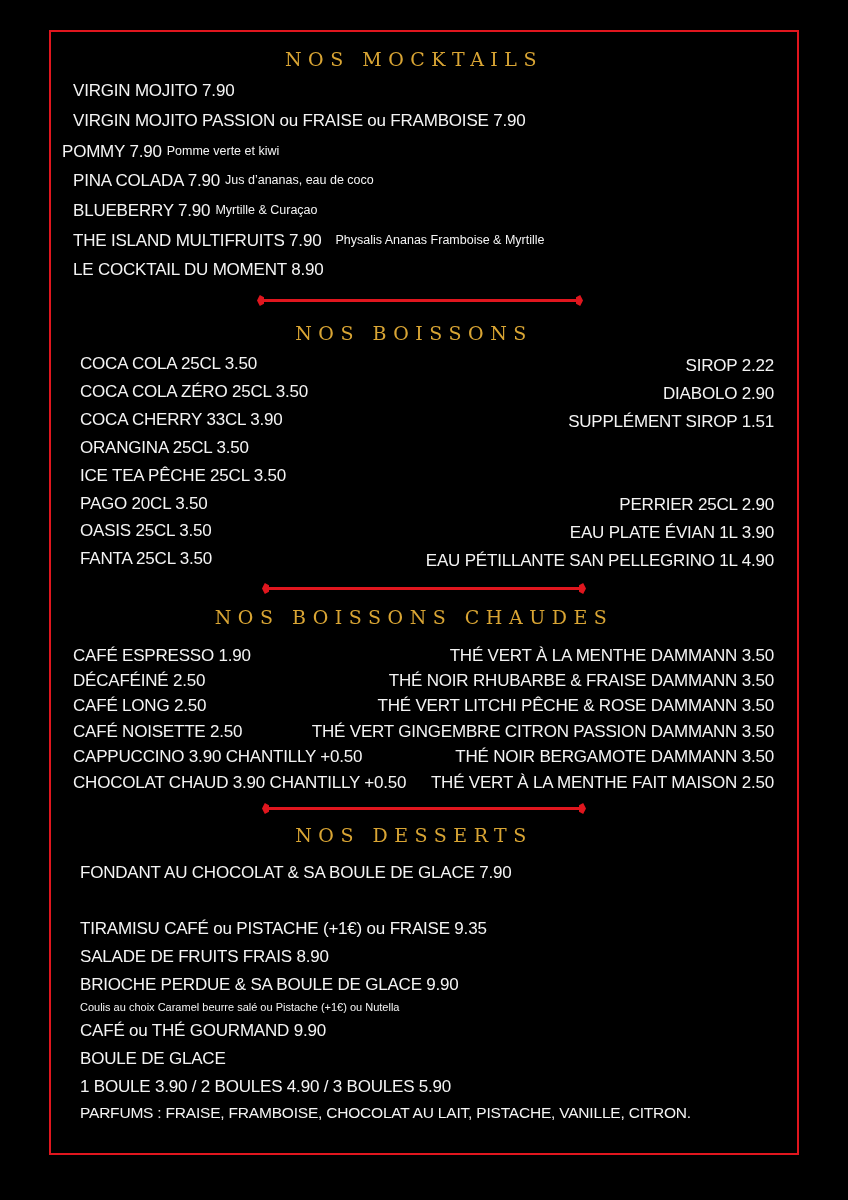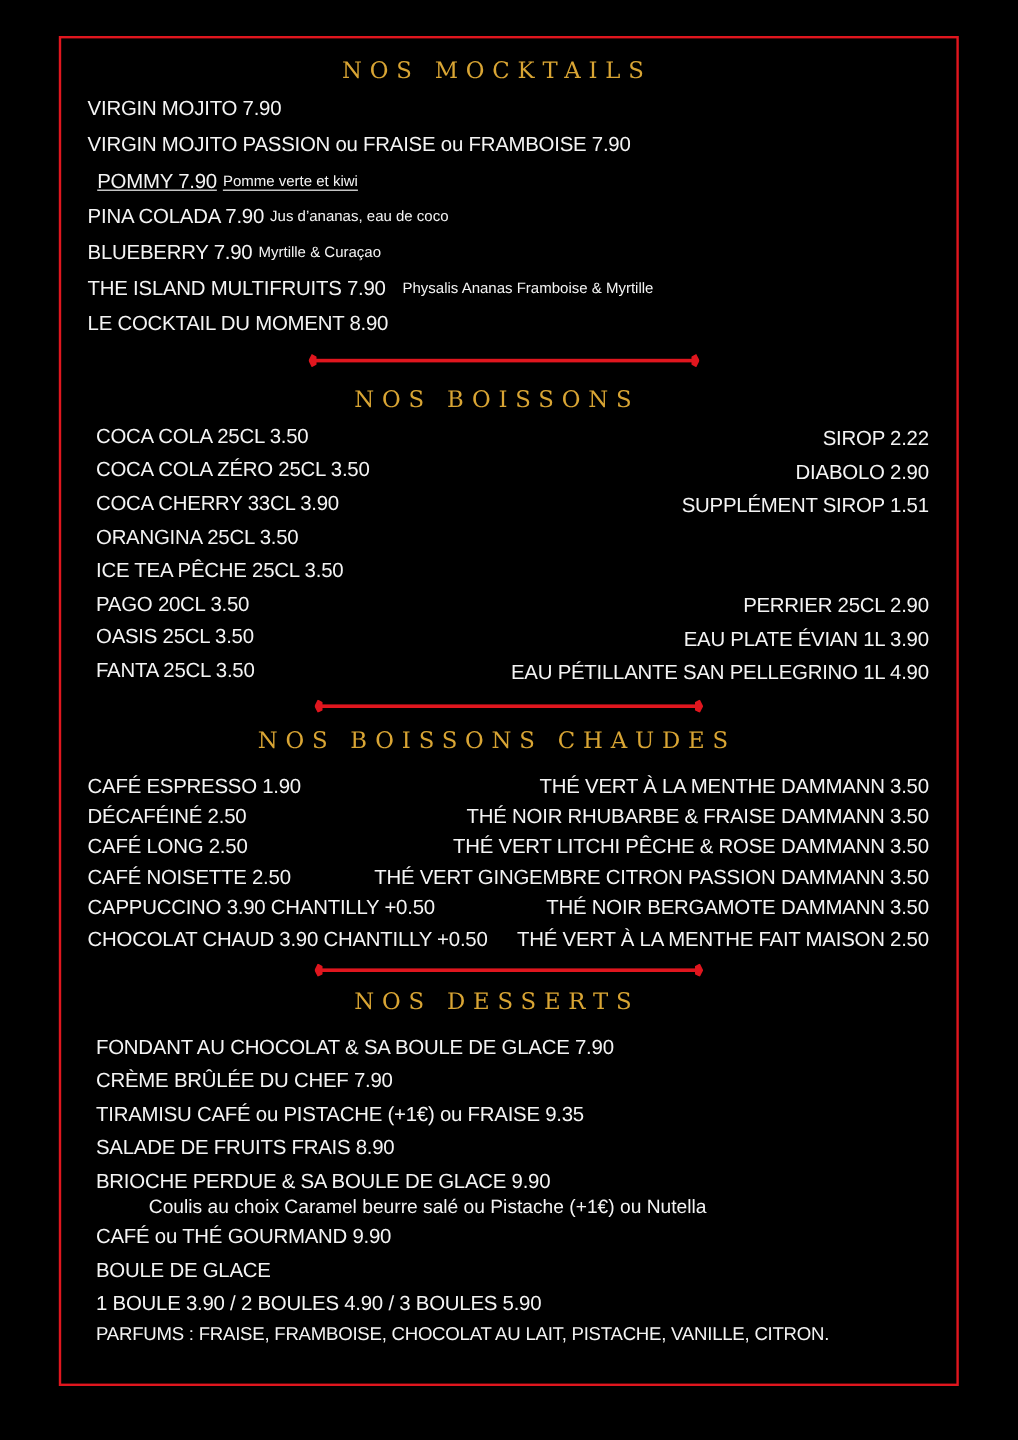--- a/index.html
+++ b/index.html
@@ -42,24 +42,23 @@
     .item.right { text-align: right; }
     .item .note {
       font-size: 12.5px;
       letter-spacing: 0;
       margin-left: 5px;
       vertical-align: 2px;
     }
     .small {
       position: absolute;
       white-space: nowrap;
-      font-size: 16px;
+      font-size: 11px;
       line-height: 14px;
       color: #f4f4f4;
-      margin-left: 44px;
     }
     .divider {
       position: absolute;
       height: 3px;
       background: #e0161e;
     }
     .divider .cap {
       position: absolute;
       top: -4px;
       width: 7px; height: 11px;
@@ -76,21 +75,21 @@
   <div class="frame"></div>
 
   <div class="heading" style="top:48px;">NOS MOCKTAILS</div>
 
   <div class="item" style="left:73px; top:80px;">
     <span>VIRGIN MOJITO 7.90</span>
   </div>
   <div class="item" style="left:73px; top:110px;">
     <span>VIRGIN MOJITO PASSION ou FRAISE ou FRAMBOISE 7.90</span>
   </div>
-  <div class="item" style="left:81px; top:140px;text-decoration:underline;">
+  <div class="item" style="left:62px; top:140px;">
     <span>POMMY 7.90</span><span class="note">Pomme verte et kiwi</span>
   </div>
   <div class="item" style="left:73px; top:169px;">
     <span>PINA COLADA 7.90</span><span class="note">Jus d’ananas, eau de coco</span>
   </div>
   <div class="item" style="left:73px; top:199px;">
     <span>BLUEBERRY 7.90</span><span class="note">Myrtille &amp; Curaçao</span>
   </div>
   <div class="item" style="left:73px; top:229px;">
     <span>THE ISLAND MULTIFRUITS 7.90</span><span class="note" style="margin-left:14px;">Physalis Ananas Framboise &amp; Myrtille</span>
@@ -144,21 +143,20 @@
   <div class="item right" style="right:74px; top:772px;">THÉ VERT À LA MENTHE FAIT MAISON 2.50</div>
 
   <div class="divider" style="left:267px; top:807px; width:314px;">
     <span class="cap l"></span>
     <span class="cap r"></span>
   </div>
 
   <div class="heading" style="top:824px;">NOS DESSERTS</div>
 
   <div class="item" style="left:80px; top:862px;">FONDANT AU CHOCOLAT &amp; SA BOULE DE GLACE 7.90</div>
-  <div class="item" style="left:80px; top:890px;">CRÈME BRÛLÉE DU CHEF 7.90</div>
   <div class="item" style="left:80px; top:918px;">TIRAMISU CAFÉ ou PISTACHE (+1€) ou FRAISE 9.35</div>
   <div class="item" style="left:80px; top:946px;">SALADE DE FRUITS FRAIS 8.90</div>
   <div class="item" style="left:80px; top:974px;">BRIOCHE PERDUE &amp; SA BOULE DE GLACE 9.90</div>
   <div class="small" style="left:80px; top:1000px;">Coulis au choix Caramel beurre salé ou Pistache (+1€) ou Nutella</div>
   <div class="item" style="left:80px; top:1020px;">CAFÉ ou THÉ GOURMAND 9.90</div>
   <div class="item" style="left:80px; top:1048px;">BOULE DE GLACE</div>
   <div class="item" style="left:80px; top:1076px;">1 BOULE 3.90 / 2 BOULES 4.90 / 3 BOULES 5.90</div>
   <div class="item" style="left:80px; top:1102px; font-size:15.5px;">PARFUMS : FRAISE, FRAMBOISE, CHOCOLAT AU LAIT, PISTACHE, VANILLE, CITRON.</div>
 </div>
 

